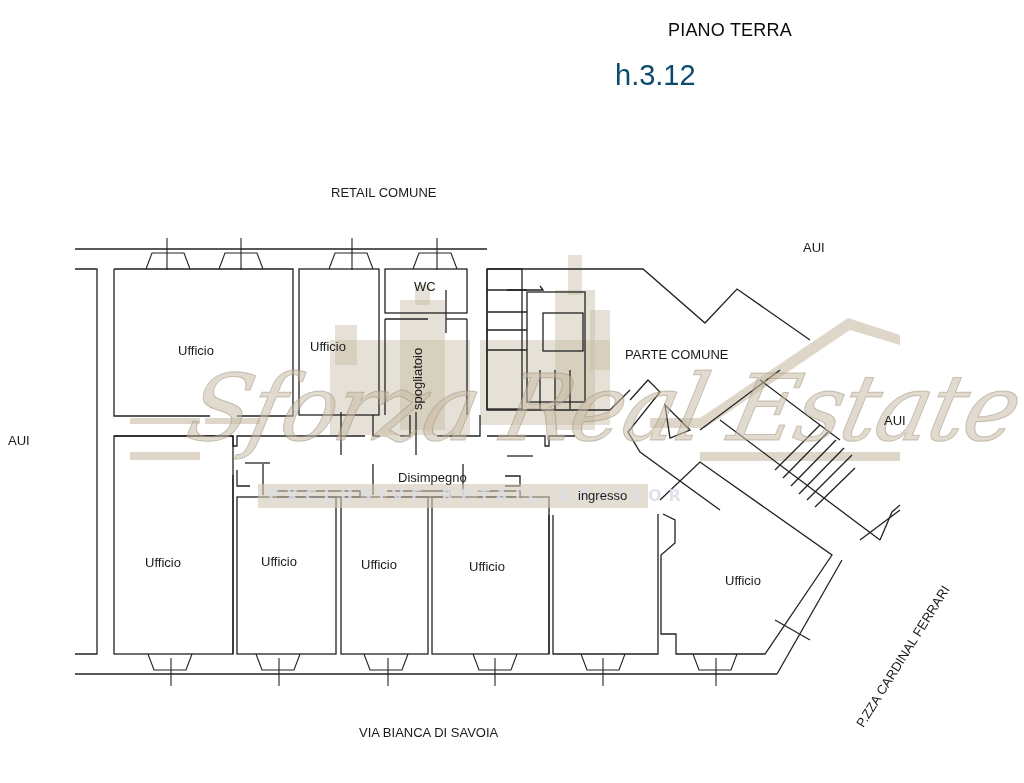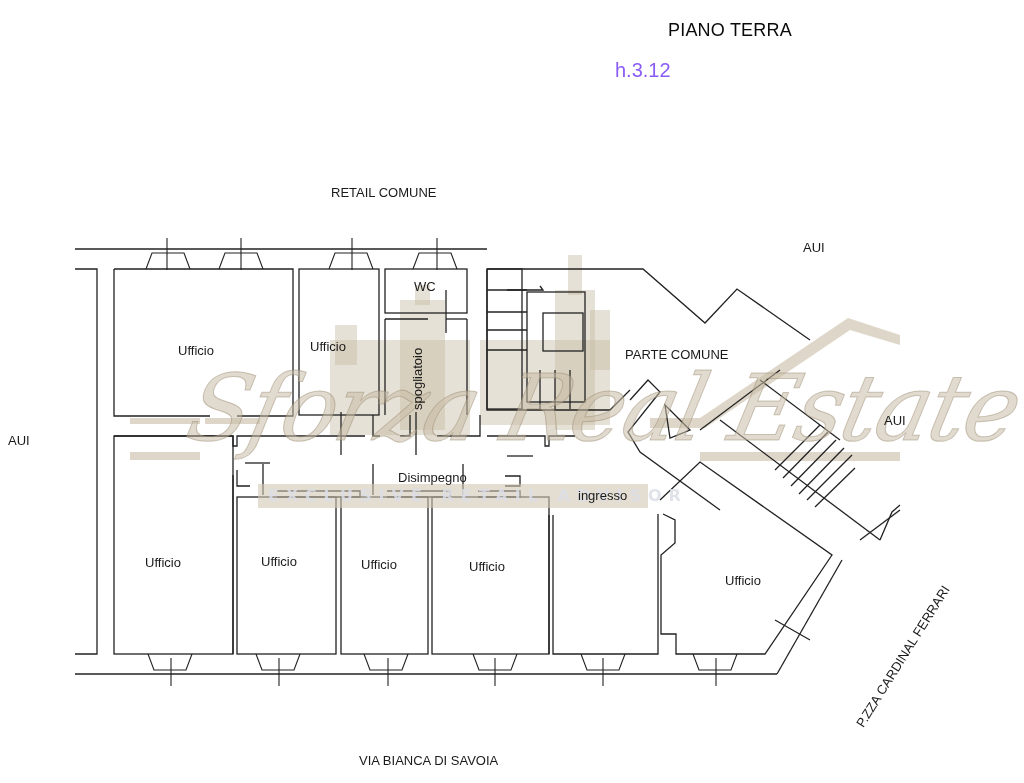--- a/index.html
+++ b/index.html
@@ -1,19 +1,19 @@
 <!DOCTYPE html>
 <html><head>
 <meta charset="utf-8">
 <style>
   html, body { margin: 0; padding: 0; background: #ffffff; }
   body { width: 1024px; height: 783px; position: relative; overflow: hidden;
          font-family: "Liberation Sans", sans-serif; color: #111; }
   .title { position: absolute; left: 644px; top: 20px; font-size: 18px; color: #0a0a0a; letter-spacing: 0.2px; margin-left: 24px; }
-  .height { position: absolute; left: 615px; top: 59px; font-size: 20px; color: #8b5cf6; }
+  .height { position: absolute; left: 615px; top: 59px; font-size: 29px; color: #0c4a6e; }
   svg.plan { position: absolute; left: 0; top: 0; }
   .lbl { position: absolute; font-size: 13px; color: #1a1a1a; white-space: nowrap; }
   .wm-script { position: absolute; left: 190px; top: 355px; font-family: "DejaVu Serif", serif; font-style: italic;
                font-size: 92px; color: rgba(200,188,165,0.55); letter-spacing: -2px; white-space: nowrap;
                -webkit-text-stroke: 1px rgba(150,135,110,0.45); transform: skewX(-12deg); pointer-events: none; }
   .wm-band { position: absolute; left: 258px; top: 484px; width: 390px; height: 24px; background: rgba(210,200,180,0.6);
              pointer-events: none; }
   .wm-sub { position: absolute; left: 268px; top: 486px; font-family: "DejaVu Sans", sans-serif; font-weight: bold;
             font-size: 16px; letter-spacing: 7px; color: rgba(220,222,232,0.85); white-space: nowrap; pointer-events: none; }
   .rot-v { transform: rotate(-90deg); transform-origin: left top; }
@@ -171,21 +171,21 @@
         <line x1="716" y1="658" x2="716" y2="686"></line>
       </g>
   </g>
 </svg>
 
 <div class="wm-script">Sforza Real Estate</div>
 <div class="wm-band"></div>
 <div class="wm-sub">EXCLUSIVE RETAIL ADVISOR</div>
 
 <div class="lbl" style="left:331px; top:185px;">RETAIL COMUNE</div>
-<div class="lbl" style="left:359px; top:725px;margin-top:28px;">VIA BIANCA DI SAVOIA</div>
+<div class="lbl" style="left:359px; top:725px;">VIA BIANCA DI SAVOIA</div>
 <div class="lbl rot-d" style="left:853px; top:722px;">P.ZZA CARDINAL FERRARI</div>
 
 <div class="lbl" style="left:8px; top:433px;">AUI</div>
 <div class="lbl" style="left:803px; top:240px;">AUI</div>
 <div class="lbl" style="left:884px; top:413px;">AUI</div>
 
 <div class="lbl" style="left:178px; top:343px;">Ufficio</div>
 <div class="lbl" style="left:310px; top:339px;">Ufficio</div>
 <div class="lbl" style="left:414px; top:279px;">WC</div>
 <div class="lbl rot-v" style="left:410px; top:410px;">spogliatoio</div>

